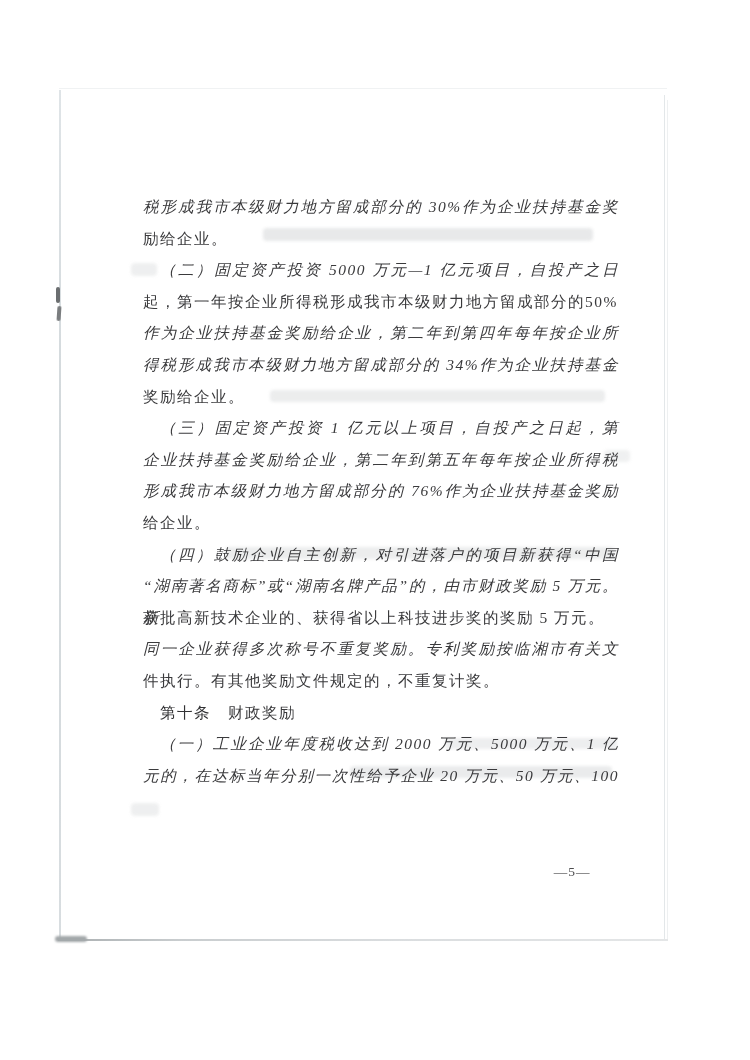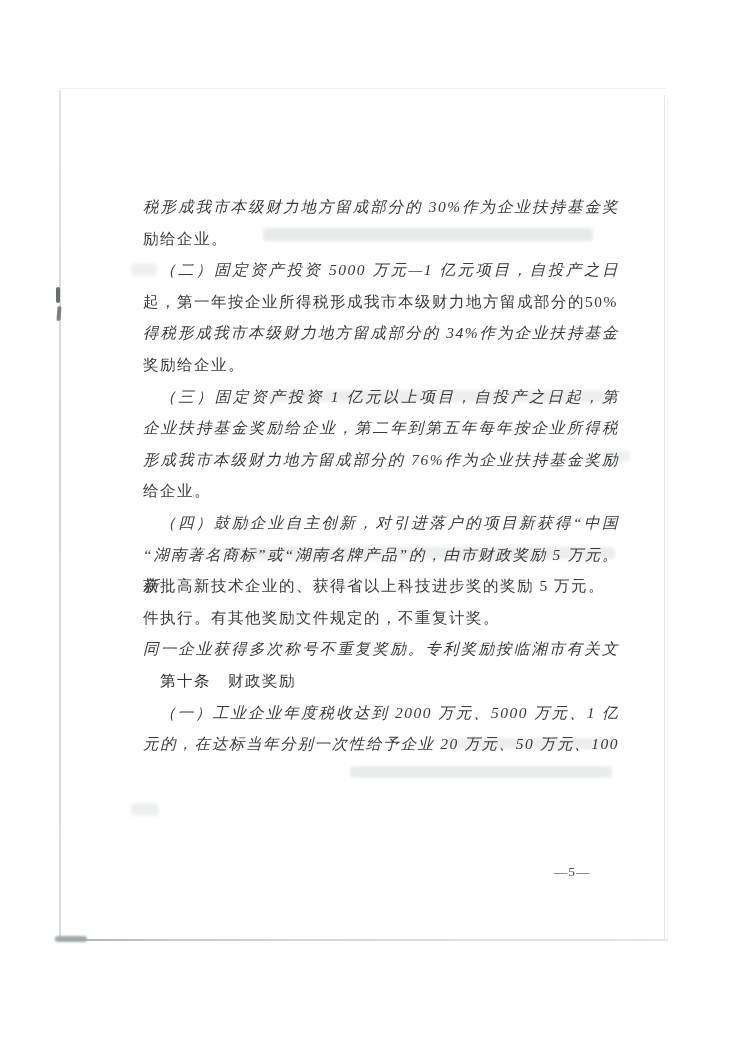--- a/index.html
+++ b/index.html
@@ -69,30 +69,31 @@
   <div class="smudge sm5"></div>
   <div class="smudge sm6"></div>
   <div class="smudge sm7"></div>
   <div class="smudge sm8"></div>
 
   <div class="textblock">
       <div class="line j">税形成我市本级财力地方留成部分的 30%作为企业扶持基金奖</div>
       <div class="line">励给企业。</div>
       <div class="line ind j">（二）固定资产投资 5000 万元—1 亿元项目，自投产之日</div>
       <div class="line">起，第一年按企业所得税形成我市本级财力地方留成部分的50%</div>
+      <div class="line j">作为企业扶持基金奖励给企业，第二年到第四年每年按企业所</div>
       <div class="line j">得税形成我市本级财力地方留成部分的 34%作为企业扶持基金</div>
       <div class="line">奖励给企业。</div>
       <div class="line ind j">（三）固定资产投资 1 亿元以上项目，自投产之日起，第</div>
       <div class="line j">企业扶持基金奖励给企业，第二年到第五年每年按企业所得税</div>
       <div class="line j">形成我市本级财力地方留成部分的 76%作为企业扶持基金奖励</div>
       <div class="line">给企业。</div>
       <div class="line ind j">（四）鼓励企业自主创新，对引进落户的项目新获得“中国</div>
       <div class="line j">“湖南著名商标”或“湖南名牌产品”的，由市财政奖励 5 万元。新</div>
       <div class="line">获批高新技术企业的、获得省以上科技进步奖的奖励 5 万元。</div>
+      <div class="line j">同一企业获得多次称号不重复奖励。专利奖励按临湘市有关文</div>
       <div class="line">件执行。有其他奖励文件规定的，不重复计奖。</div>
-      <div class="line j">同一企业获得多次称号不重复奖励。专利奖励按临湘市有关文</div>
       <div class="line ind"><span class="bold">第十条</span><span>　财政奖励</span></div>
       <div class="line ind j">（一）工业企业年度税收达到 2000 万元、5000 万元、1 亿</div>
       <div class="line j">元的，在达标当年分别一次性给予企业 20 万元、50 万元、100</div>
     </div>
 
   <div class="pagenum">—5—</div>
 </div>
 
 </body></html>

